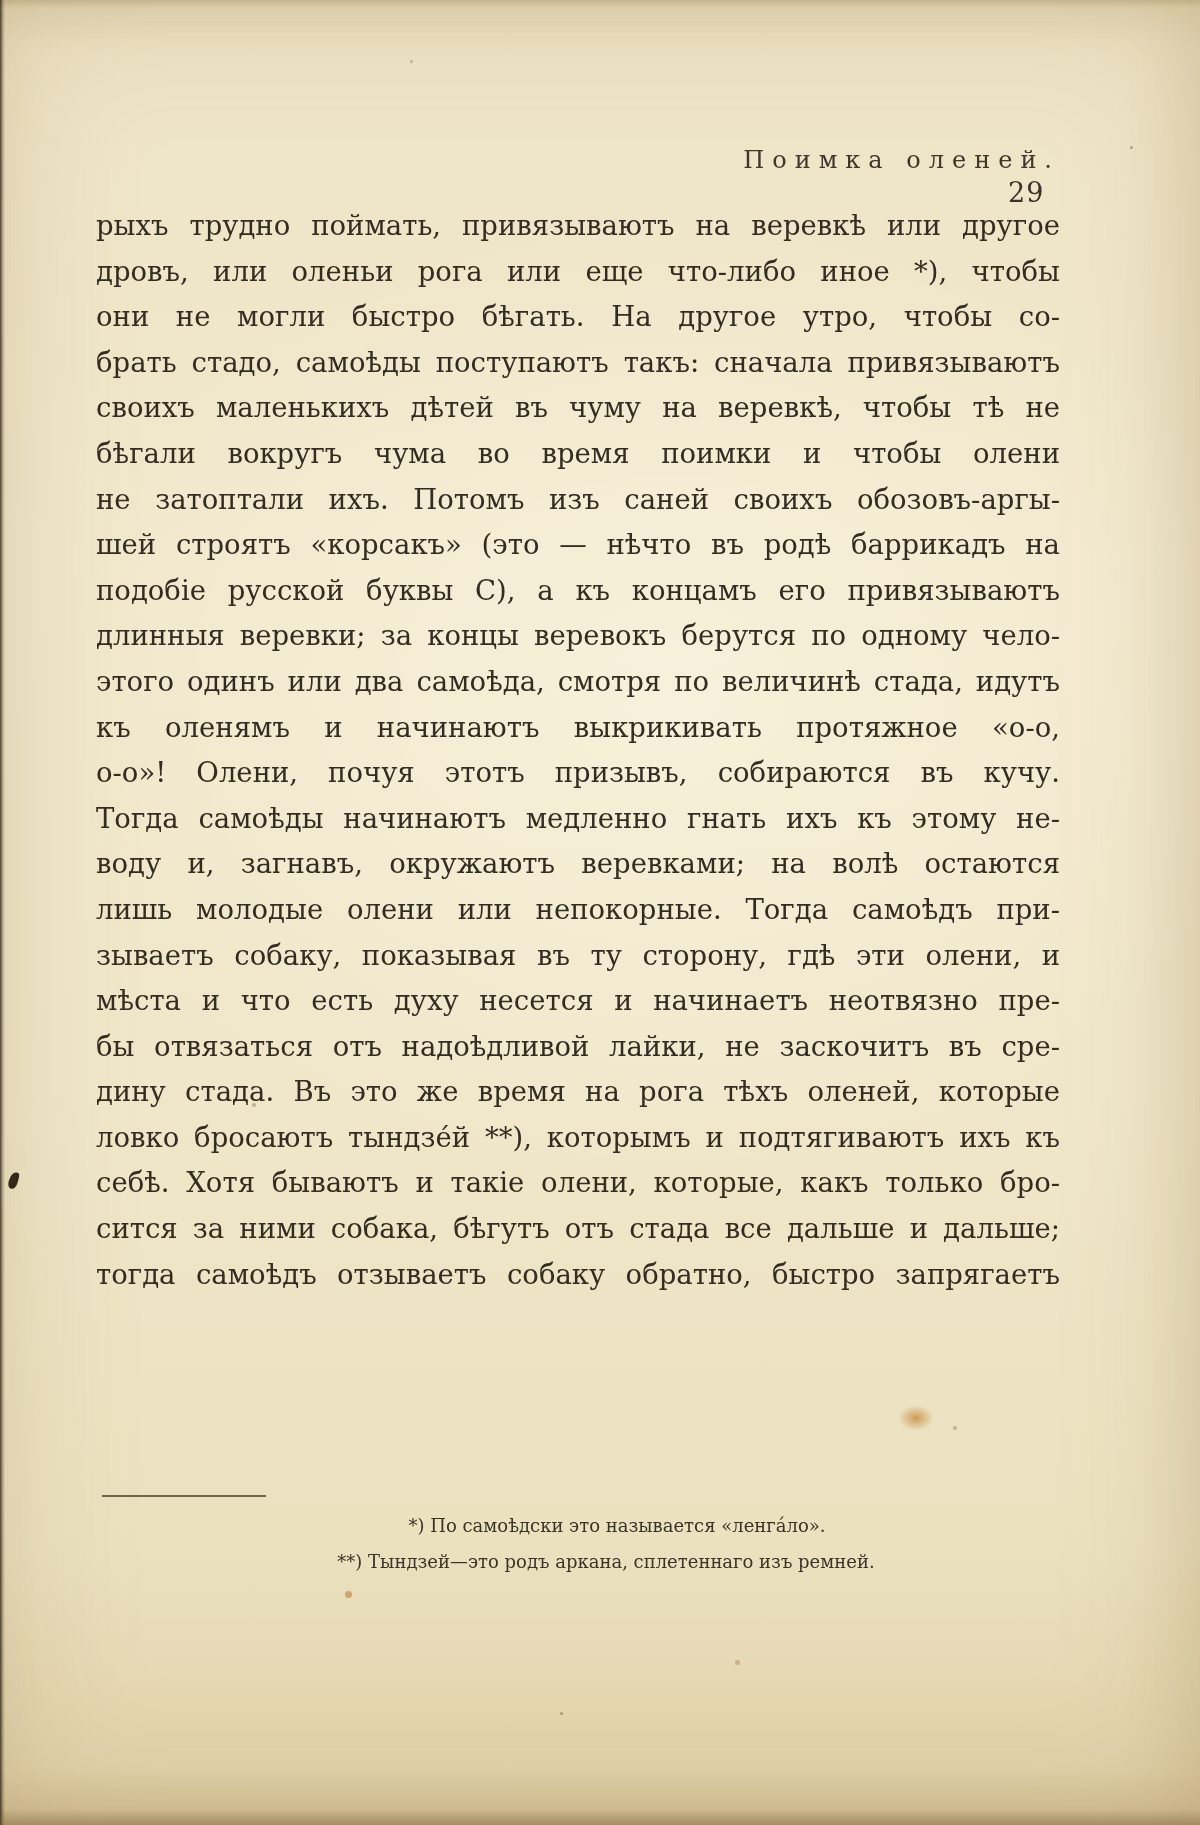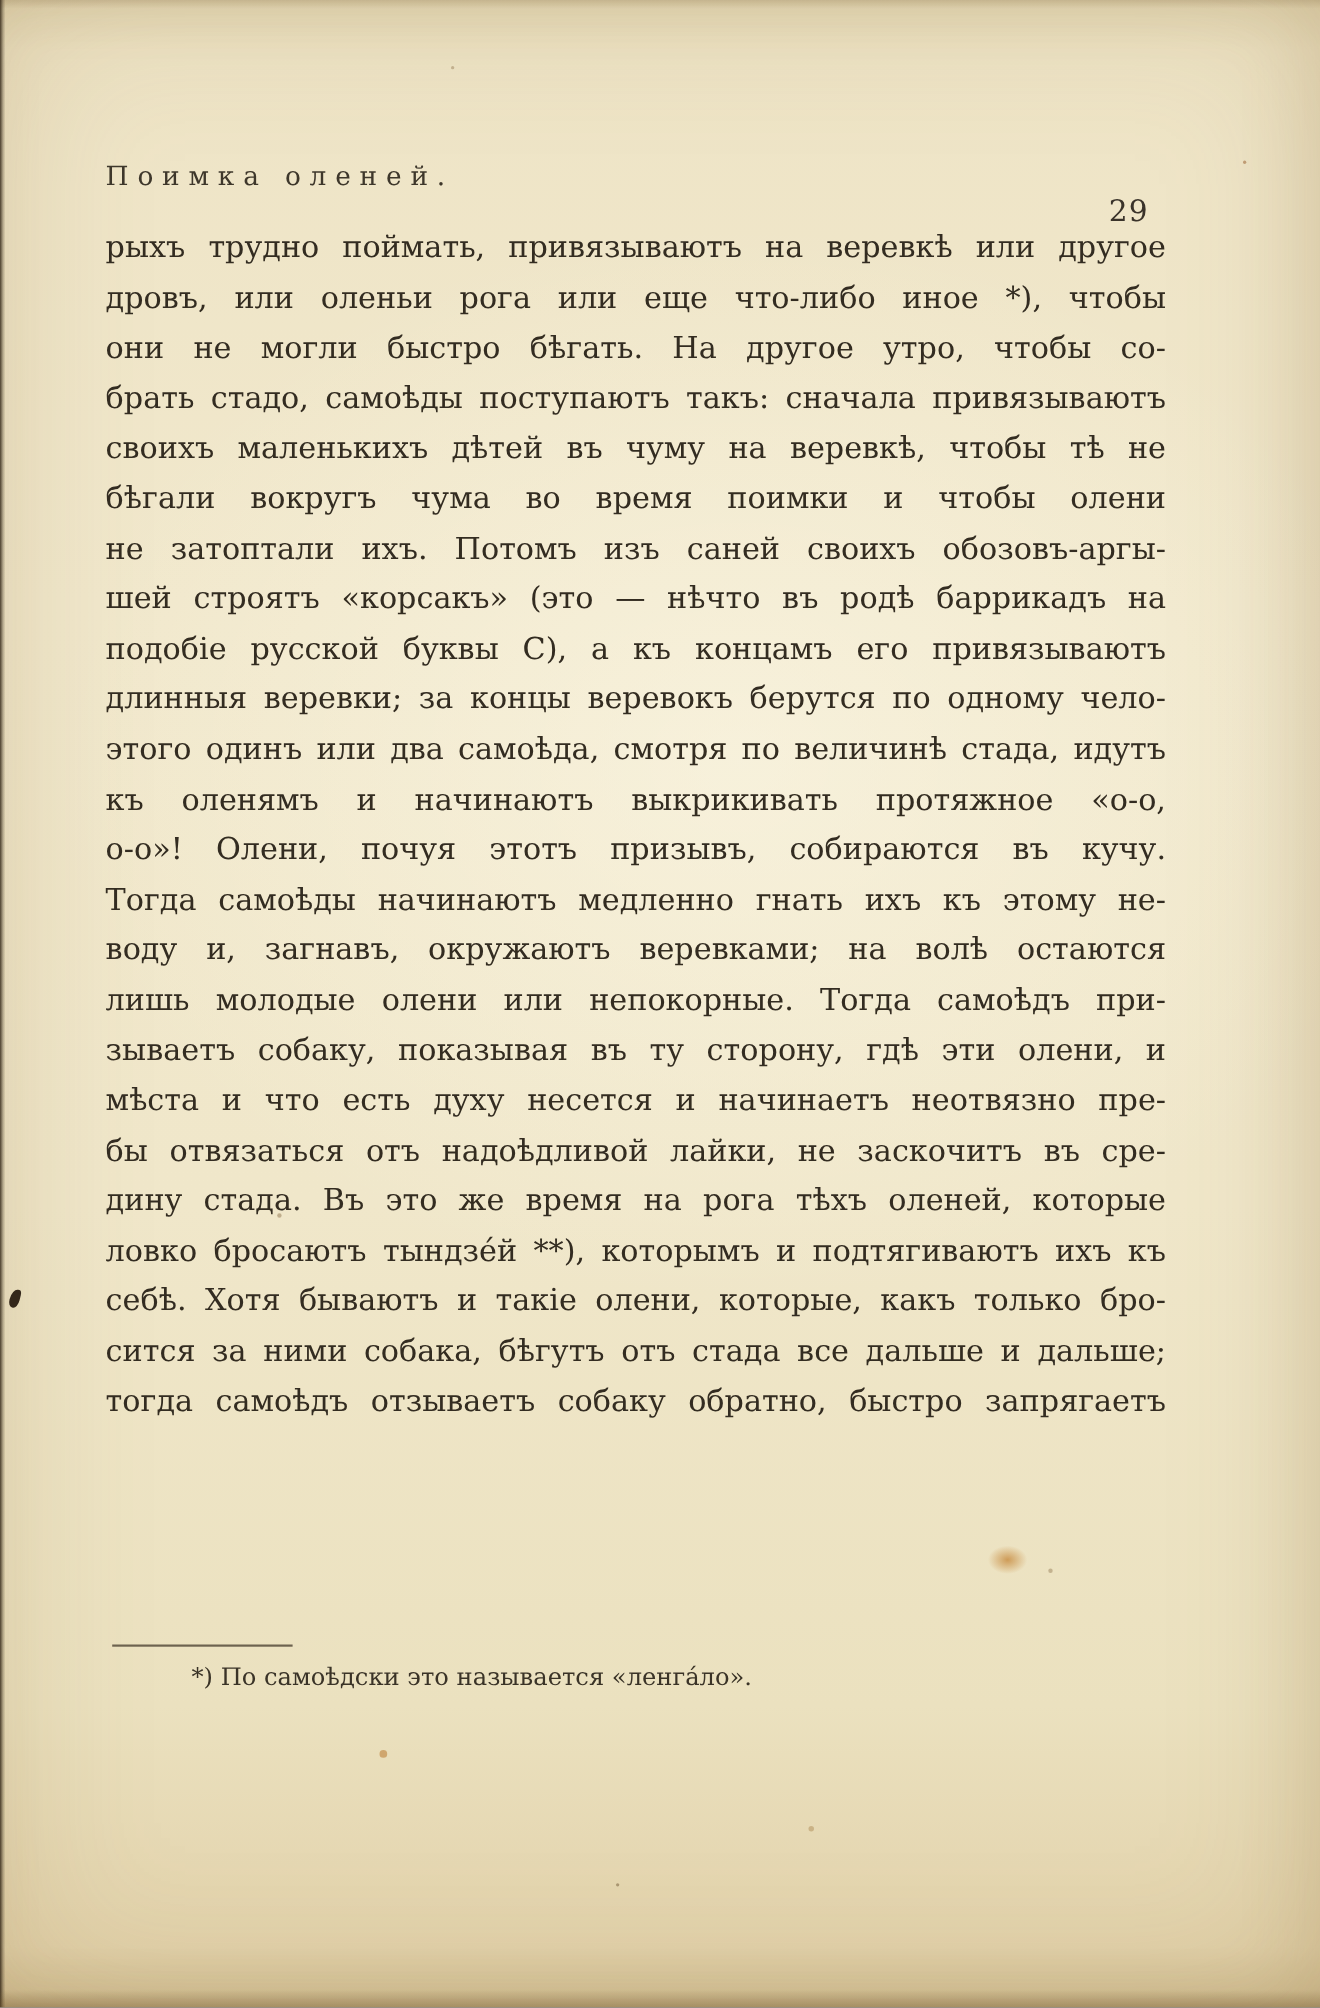--- a/index.html
+++ b/index.html
@@ -17,21 +17,21 @@
   }
   .edge-left{position:absolute;left:0;top:0;width:5px;height:100%;
     background:linear-gradient(90deg, rgba(38,26,12,.8), rgba(38,26,12,.25) 55%, rgba(38,26,12,0));}
   .edge-bottom{position:absolute;left:0;bottom:0;width:100%;height:16px;
     background:linear-gradient(0deg, rgba(110,82,42,.38), rgba(110,82,42,0));}
   .edge-top{position:absolute;left:0;top:0;width:100%;height:8px;
     background:linear-gradient(180deg, rgba(110,82,42,.18), rgba(110,82,42,0));}
 
   .running-head{
     position:absolute;left:96px;top:146px;width:964px;
-    text-align:left;font-size:24px;letter-spacing:8px;
+    text-align:right;font-size:24px;letter-spacing:8px;
     color:#3e372b;white-space:nowrap;
   }
   .page-number{
     position:absolute;left:1008px;top:143px;width:60px;
     font-size:27px;color:#3a332a;letter-spacing:1px;margin-top:34px;
   }
 
   .body-text{position:absolute;left:96px;top:203px;width:964px;}
   .text-line{
     height:45.6px;line-height:45.6px;
@@ -39,22 +39,22 @@
     text-align:justify;text-align-last:justify;-moz-text-align-last:justify;
     color:#332c21;
   }
 
   .footnote-rule{
     position:absolute;left:102px;top:1495px;width:164px;height:2px;
     background:#574c3b;opacity:.85;
   }
   .footnotes{position:absolute;left:96px;top:1508px;width:964px;}
   .footnote-line{
-    font-size:22px;line-height:36px;color:#3a3327;
-    text-align:left;white-space:nowrap;
+    font-size:18px;line-height:36px;color:#3a3327;
+    text-align:center;white-space:nowrap;
   }
   .footnote-line:nth-child(1){padding-left:78px;}
   .footnote-line:nth-child(2){padding-left:56px;}
 
   .ink-mark{
     position:absolute;left:9px;top:1172px;width:9px;height:17px;
     background:#34281b;border-radius:70% 30% 55% 45%;transform:rotate(14deg);
   }
   .stain-orange{
     position:absolute;left:898px;top:1405px;width:36px;height:26px;border-radius:50%;
@@ -96,20 +96,21 @@
       <div class="text-line">дину стада. Въ это же время на рога тѣхъ оленей, которые</div>
       <div class="text-line">ловко бросаютъ тындзе́й **), которымъ и подтягиваютъ ихъ къ</div>
       <div class="text-line">себѣ. Хотя бываютъ и такіе олени, которые, какъ только бро-</div>
       <div class="text-line">сится за ними собака, бѣгутъ отъ стада все дальше и дальше;</div>
       <div class="text-line">тогда самоѣдъ отзываетъ собаку обратно, быстро запрягаетъ</div>
     </div>
 
   <div class="footnote-rule"></div>
   <div class="footnotes">
       <div class="footnote-line">*) По самоѣдски это называется «ленга́ло».</div>
+      <div class="footnote-line">**) Тындзей—это родъ аркана, сплетеннаго изъ ремней.</div>
     </div>
 
   <div class="ink-mark"></div>
   <div class="stain-orange"></div>
 
   <div class="speck" style="left:345px;top:1591px;width:7px;height:7px;background:rgba(186,120,48,.55);"></div>
   <div class="speck" style="left:252px;top:1103px;width:4px;height:4px;background:rgba(120,90,50,.4);"></div>
   <div class="speck" style="left:560px;top:1712px;width:3px;height:3px;background:rgba(100,76,40,.45);"></div>
   <div class="speck" style="left:953px;top:1426px;width:4px;height:4px;background:rgba(120,90,50,.35);"></div>
   <div class="speck" style="left:735px;top:1660px;width:5px;height:5px;background:rgba(150,105,45,.35);"></div>

